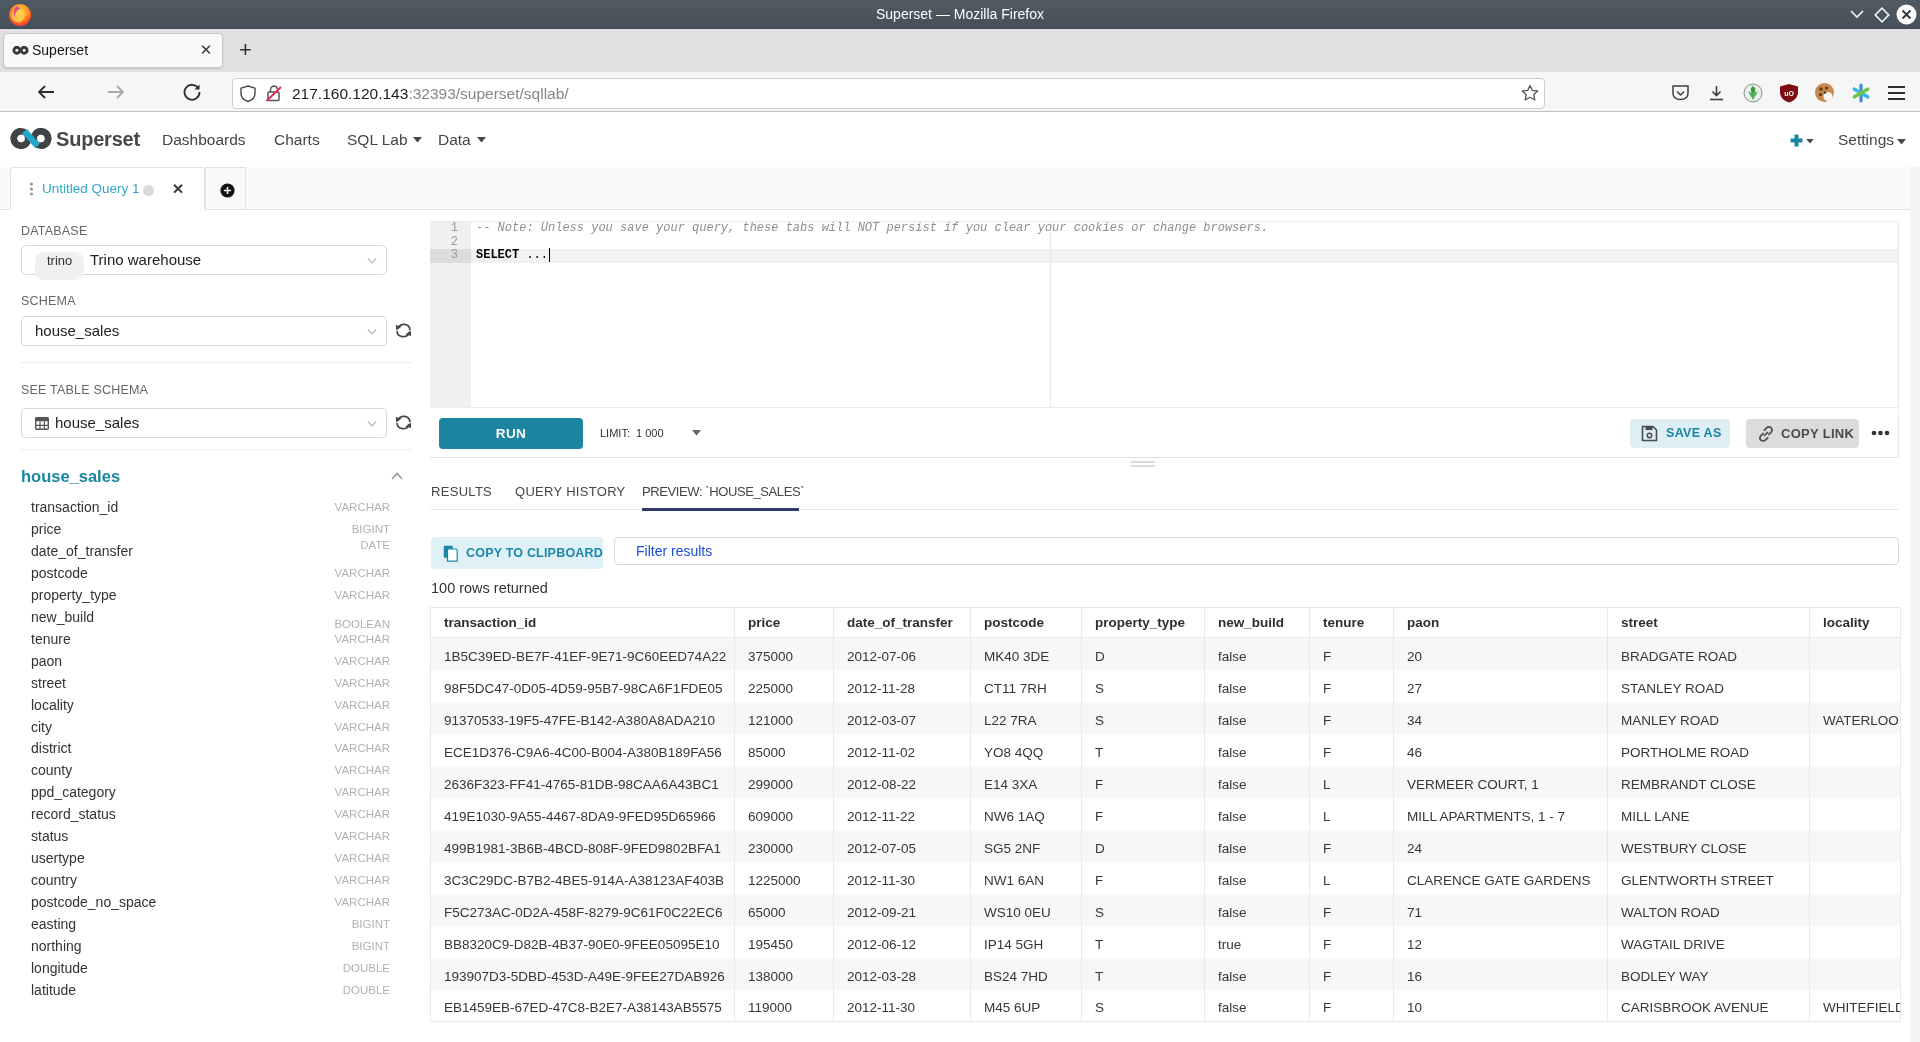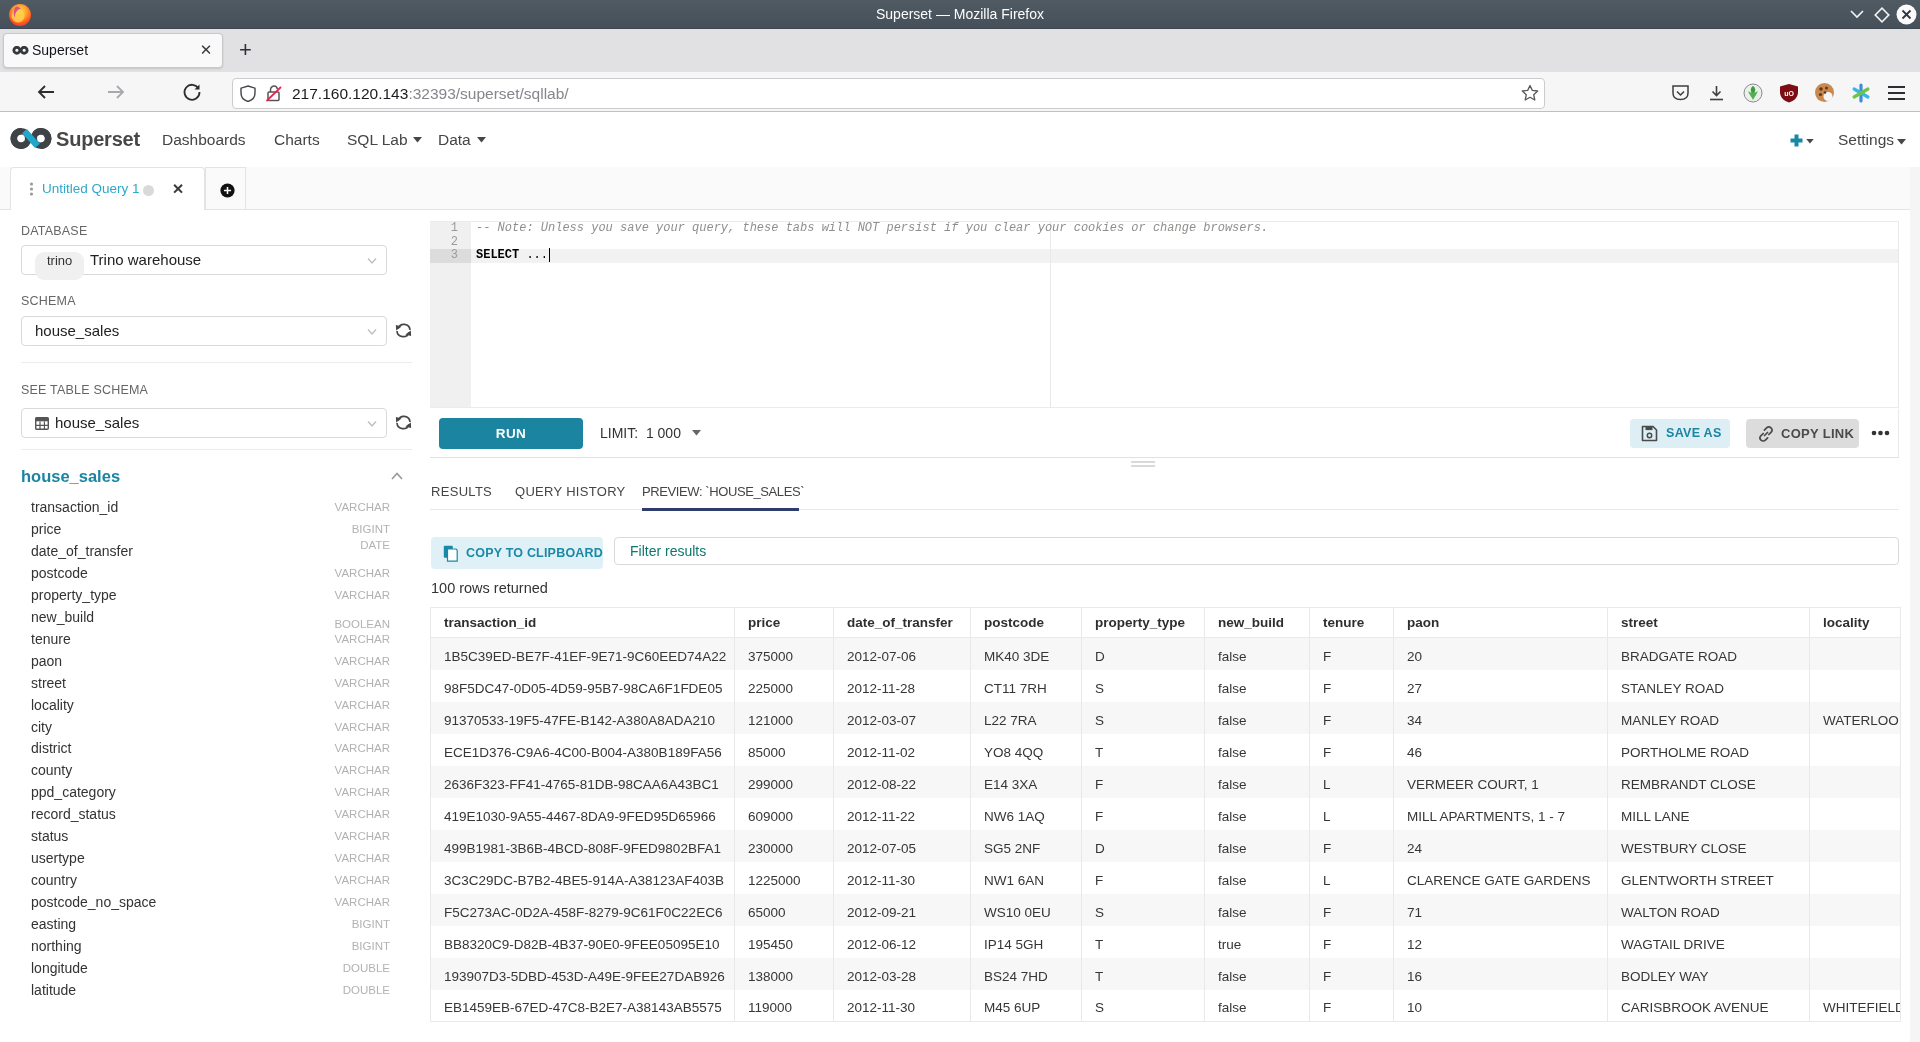--- a/index.html
+++ b/index.html
@@ -67,36 +67,36 @@
   #activegut { left:0px; top:27px; width:41px; height:14px; background:#dcdcdc; }
   #printmargin { left:620px; top:0; width:1px; height:185px; background:#e8e8e8; }
   .codeline { position:absolute; left:46px; line-height:13.5px; white-space:pre; }
 
   
   #sqltoolbar { left:430px; top:409px; width:1469px; height:49px; background:#fff;
     border-bottom:1px solid #e0e0e0; border-right:1px solid #e9e9e9; }
   #runbtn { left:439px; top:418px; width:144px; height:31px; background:#1b84a0;
     border-radius:4px; color:#fff; font-size:13.5px; font-weight:bold; letter-spacing:0.4px;
     text-align:center; line-height:31px; }
-  #limitlbl { left:600px; top:418px; height:31px; line-height:31px; font-size:14px; color:#333; }
+  #limitlbl { left:600px; top:418px; height:31px; line-height:31px; font-size:11px; color:#333; }
   #saveas { left:1630px; top:419px; width:100px; height:29px; background:#ddeef5; border-radius:4px; }
   #copylink { left:1746px; top:419px; width:113px; height:29px; background:#dcdcdc; border-radius:4px; }
 
   
   #stabs { left:430px; top:475px; width:1469px; height:35px; border-bottom:1px solid #e8e8e8; }
   .stab { position:absolute; top:0; height:35px; line-height:34px; font-size:13px; color:#454545; letter-spacing:0.3px; }
   #activeunder { left:642px; top:508px; width:157px; height:3px; background:#2e3d6b; z-index:2; }
 
   
   #copyclip { left:431px; top:537px; width:172px; height:32px; background:#dff0f7; border-radius:4px; }
   #copycliptext { left:466px; top:537px; height:32px; line-height:32px; color:#1a89a7; font-size:12.5px;
     font-weight:bold; letter-spacing:0.2px; }
   #filterbox { left:614px; top:537px; width:1285px; height:28px; background:#fff;
-    border:1px solid #d9d9d9; border-radius:4px; color:#0f766e; font-size:14px; line-height:26px;
-    padding-left:15px; }
+    border:1px solid #d9d9d9; border-radius:4px; color:#1d4ed8; font-size:14px; line-height:26px;
+    padding-left:21px; }
   #rowsret { left:431px; top:580px; font-size:14.5px; color:#333; }
 
   
   #dtable { left:430px; top:607px; width:1470px; }
   table { border-collapse:collapse; table-layout:fixed; width:1470px;
     font-size:13.5px; color:#363636; }
   th, td { border-left:1px solid #e9e9e9; overflow:hidden; white-space:nowrap;
     padding:0 0 0 13px; text-align:left; font-weight:normal; }
   th { border-top:1px solid #e9e9e9; border-bottom:1px solid #e9e9e9; height:30px; font-weight:bold; color:#2f2f2f; font-size:13.5px; }
   td { height:32px; padding-top:5px; }

